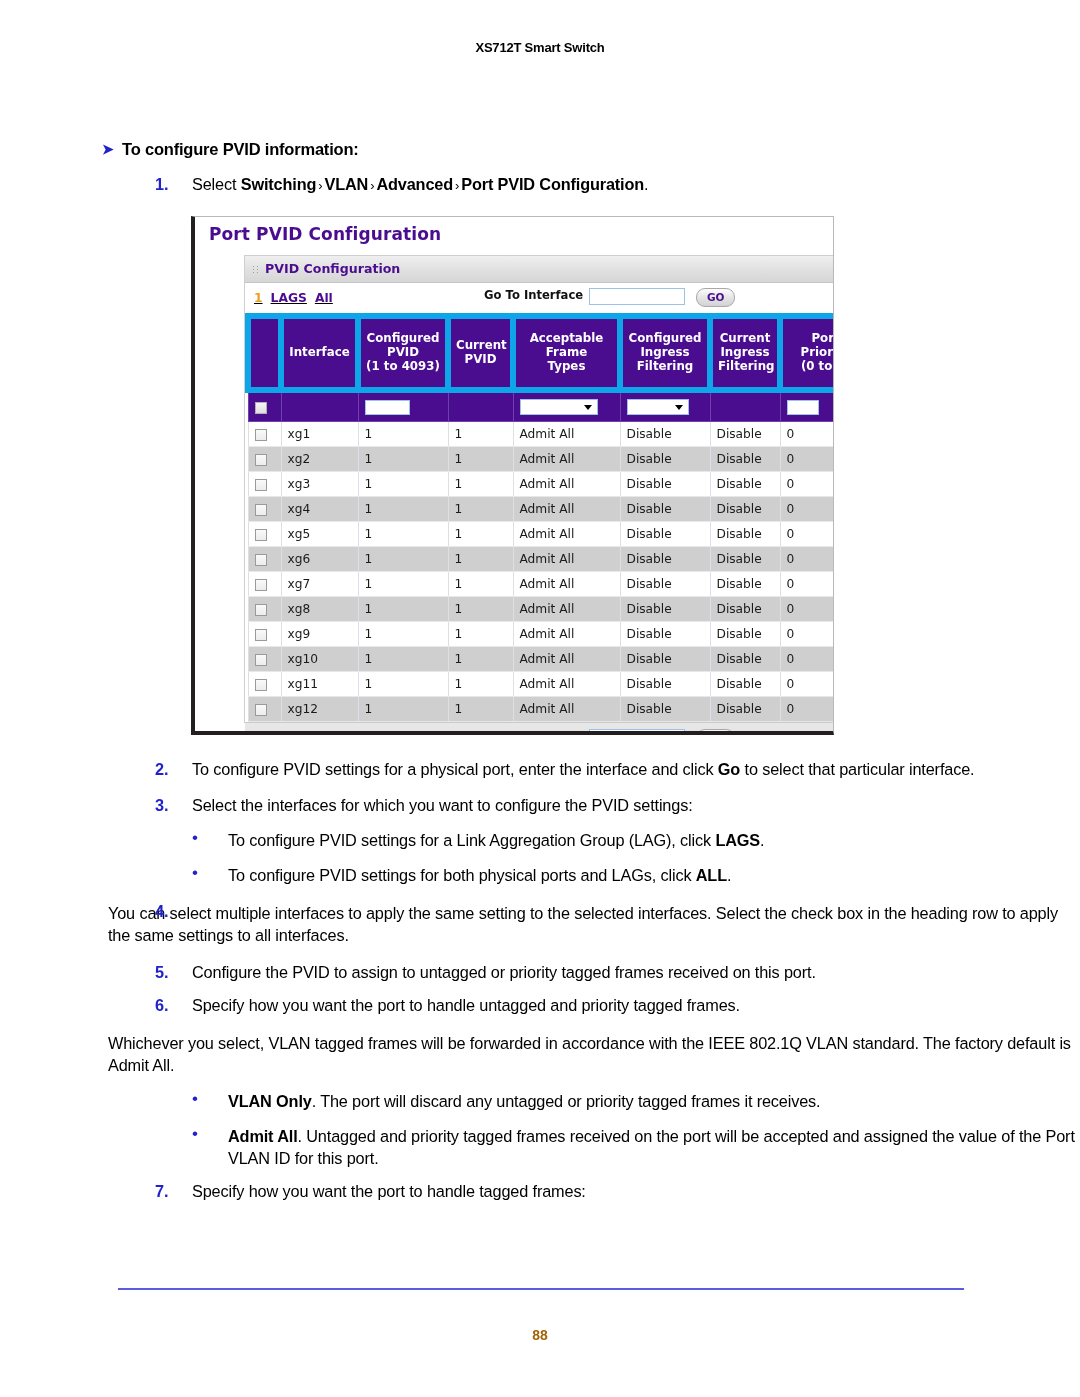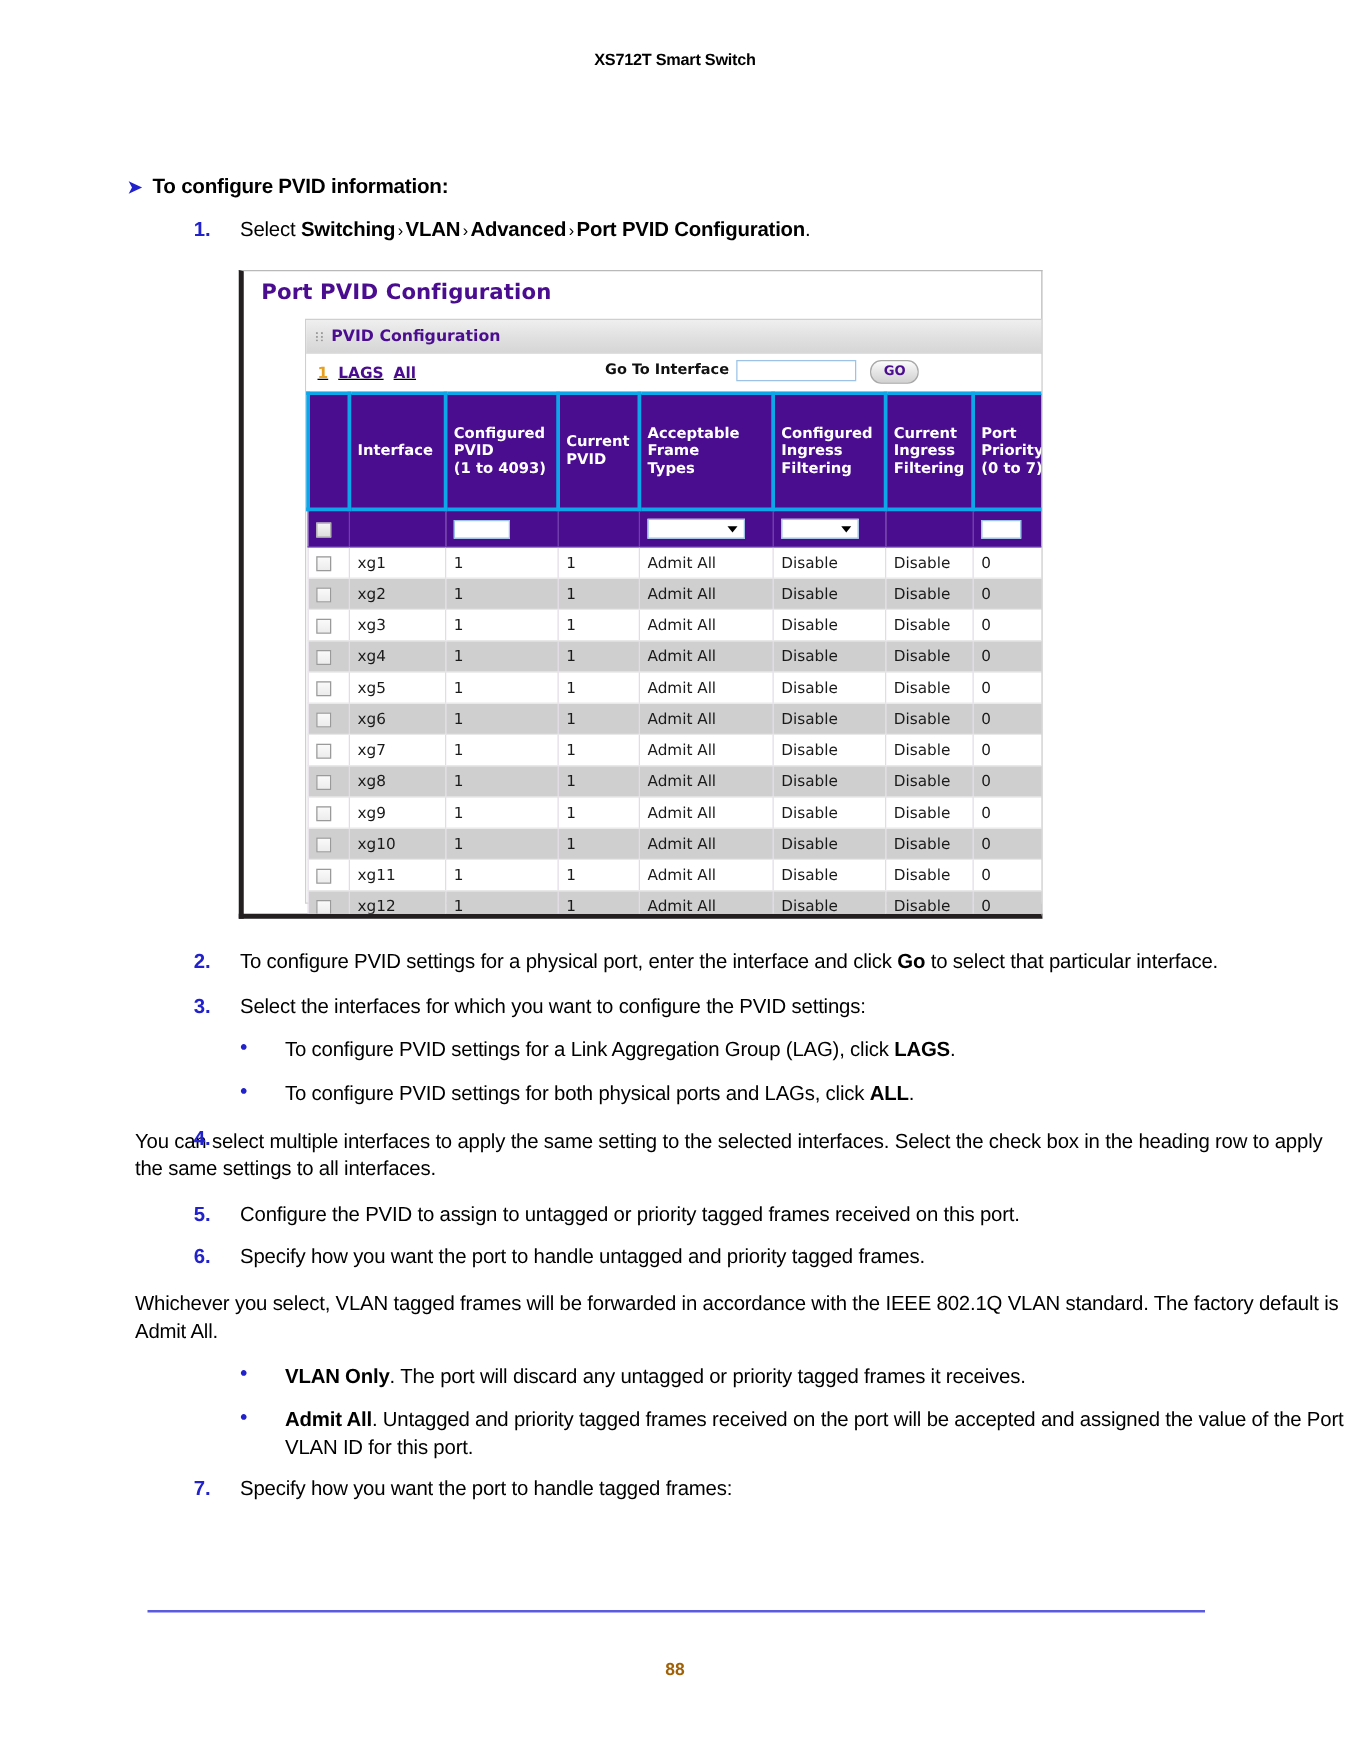--- a/index.html
+++ b/index.html
@@ -261,24 +261,24 @@
   table.grid {
     border-collapse: collapse;
     width: 623px;
     table-layout: fixed;
   }
   table.grid th {
     background: #4b0d8f;
     color: #ffffff;
     font-size: 11.8px;
     font-weight: bold;
-    text-align: left;
+    text-align: center;
     vertical-align: middle;
-    padding: 13px 5px;
-    border: 3px solid #0ea5e9;
+    padding: 2px 5px;
+    border: 6px solid #0ea5e9;
     line-height: 1.18;
     height: 64px;
   }
   table.grid td {
     font-size: 12.2px;
     color: #1a1a1a;
     padding: 2px 6px;
     height: 20px;
     border-left: 1px solid #e2dbe8;
     border-right: 1px solid #e2dbe8;

